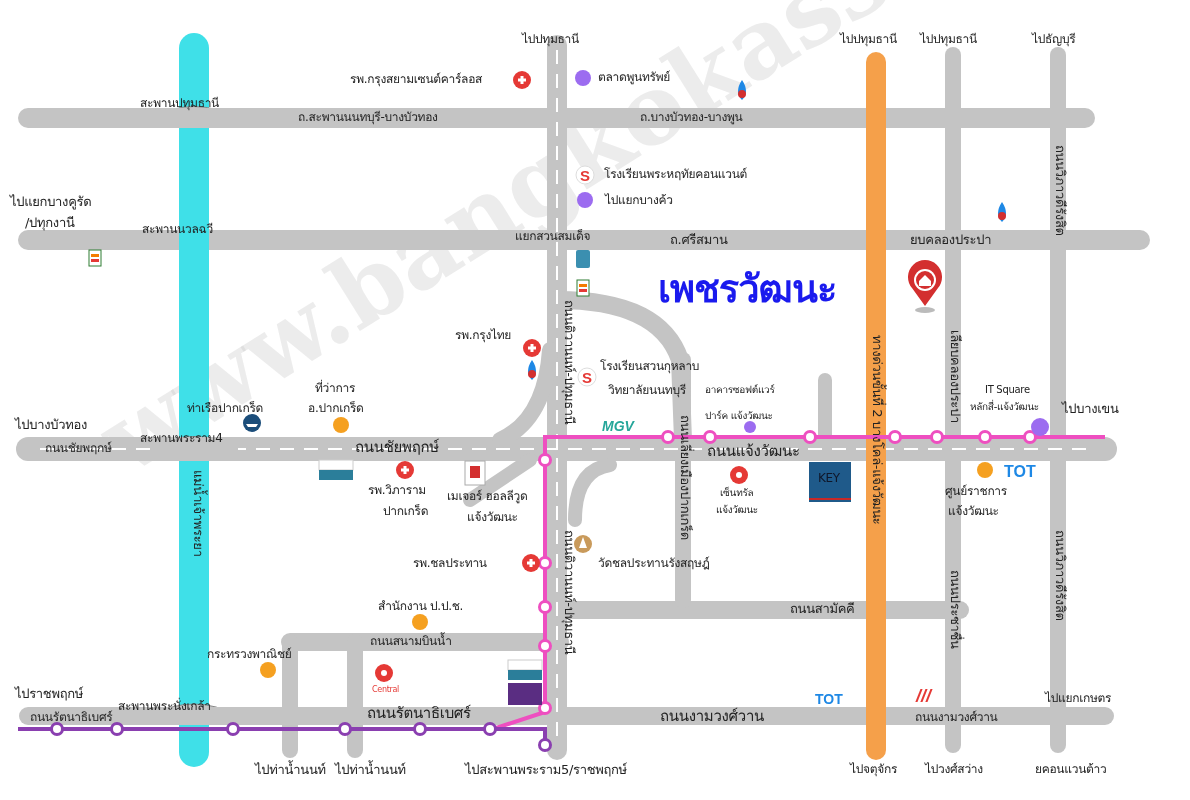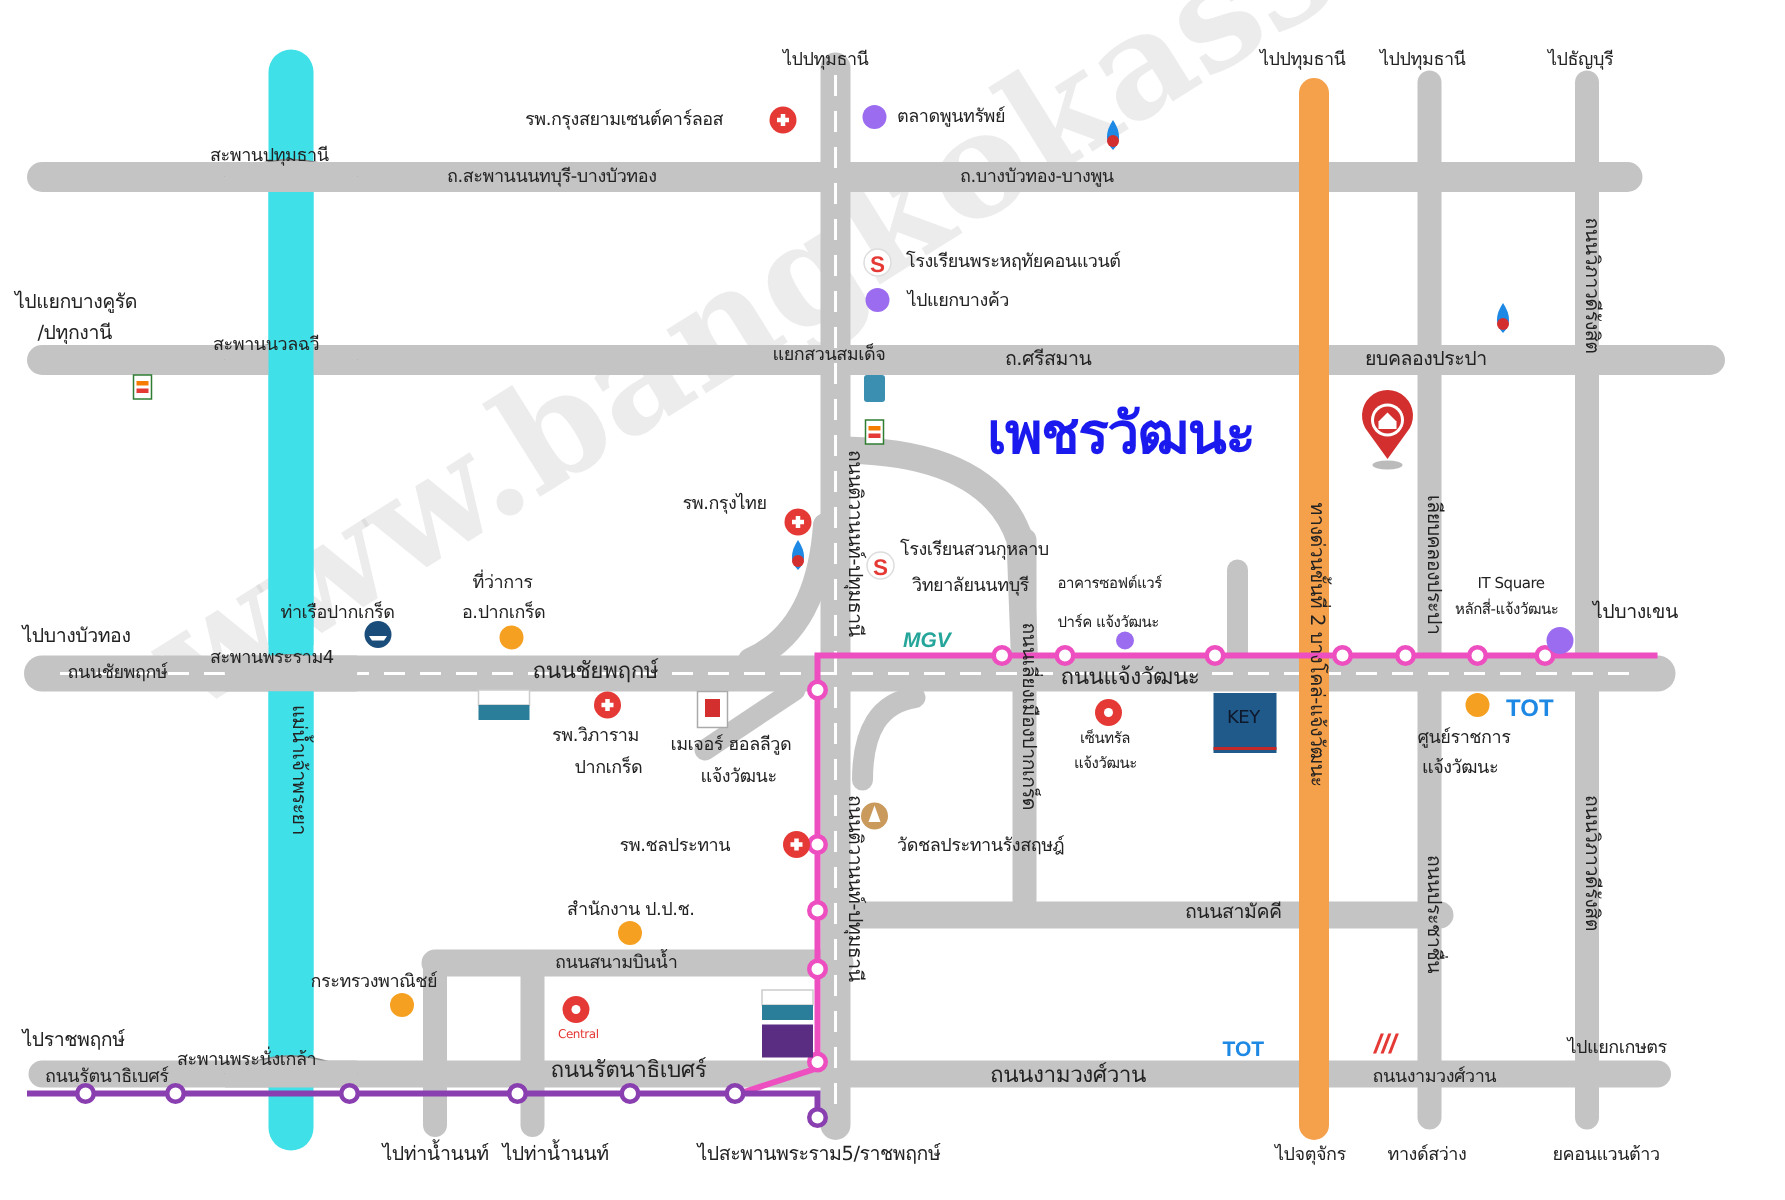--- a/index.html
+++ b/index.html
@@ -199,21 +199,21 @@
 <div class="lbl" style="left:10px;top:195px">ไปแยกบางคูรัด</div>
 <div class="lbl" style="left:25px;top:216px">/ปทุกงานี</div>
 <div class="lbl" style="left:15px;top:418px">ไปบางบัวทอง</div>
 <div class="lbl" style="left:15px;top:687px">ไปราชพฤกษ์</div>
 <div class="lbl" style="left:1062px;top:402px">ไปบางเขน</div>
 <div class="lbl md" style="left:1045px;top:692px">ไปแยกเกษตร</div>
 <div class="lbl" style="left:255px;top:763px">ไปท่าน้ำนนท์</div>
 <div class="lbl" style="left:335px;top:763px">ไปท่าน้ำนนท์</div>
 <div class="lbl" style="left:465px;top:763px">ไปสะพานพระราม5/ราชพฤกษ์</div>
 <div class="lbl md" style="left:850px;top:763px">ไปจตุจักร</div>
-<div class="lbl md" style="left:925px;top:763px">ทางด์สว่าง</div>
+<div class="lbl md" style="left:925px;top:763px">ไปวงศ์สว่าง</div>
 <div class="lbl md" style="left:1035px;top:763px">ยคอนแวนต้าว</div>
 
 <div class="lbl md" style="left:140px;top:97px">สะพานปทุมธานี</div>
 <div class="lbl md" style="left:142px;top:223px">สะพานนวลฉวี</div>
 <div class="lbl md" style="left:140px;top:432px">สะพานพระราม4</div>
 <div class="lbl md" style="left:118px;top:700px">สะพานพระนั่งเกล้า</div>
 
 <div class="lbl md" style="left:298px;top:111px">ถ.สะพานนนทบุรี-บางบัวทอง</div>
 <div class="lbl md" style="left:640px;top:111px">ถ.บางบัวทอง-บางพูน</div>
 <div class="lbl md" style="left:515px;top:230px">แยกสวนสมเด็จ</div>

